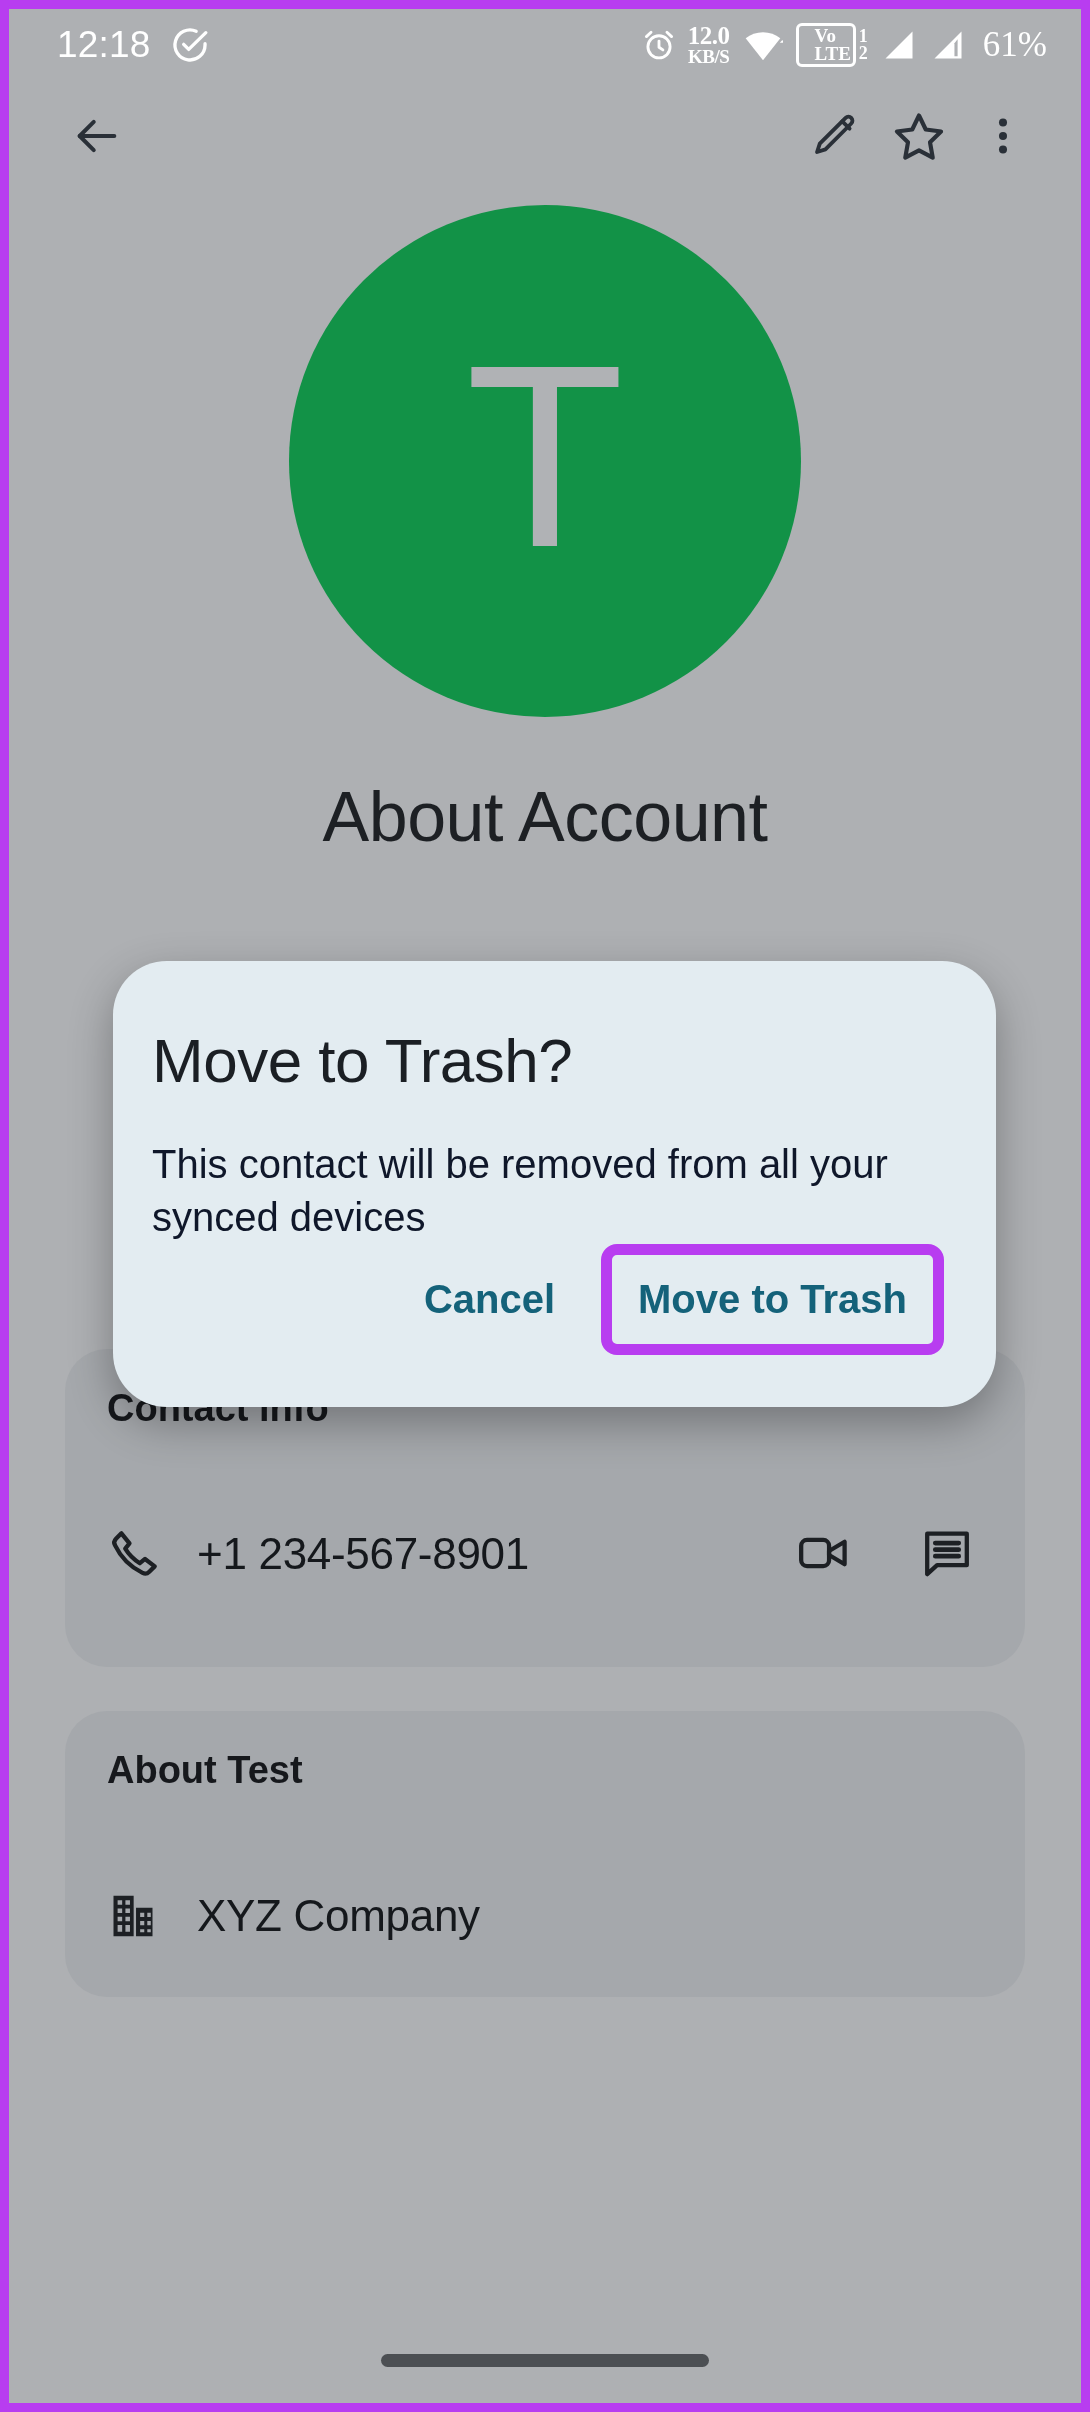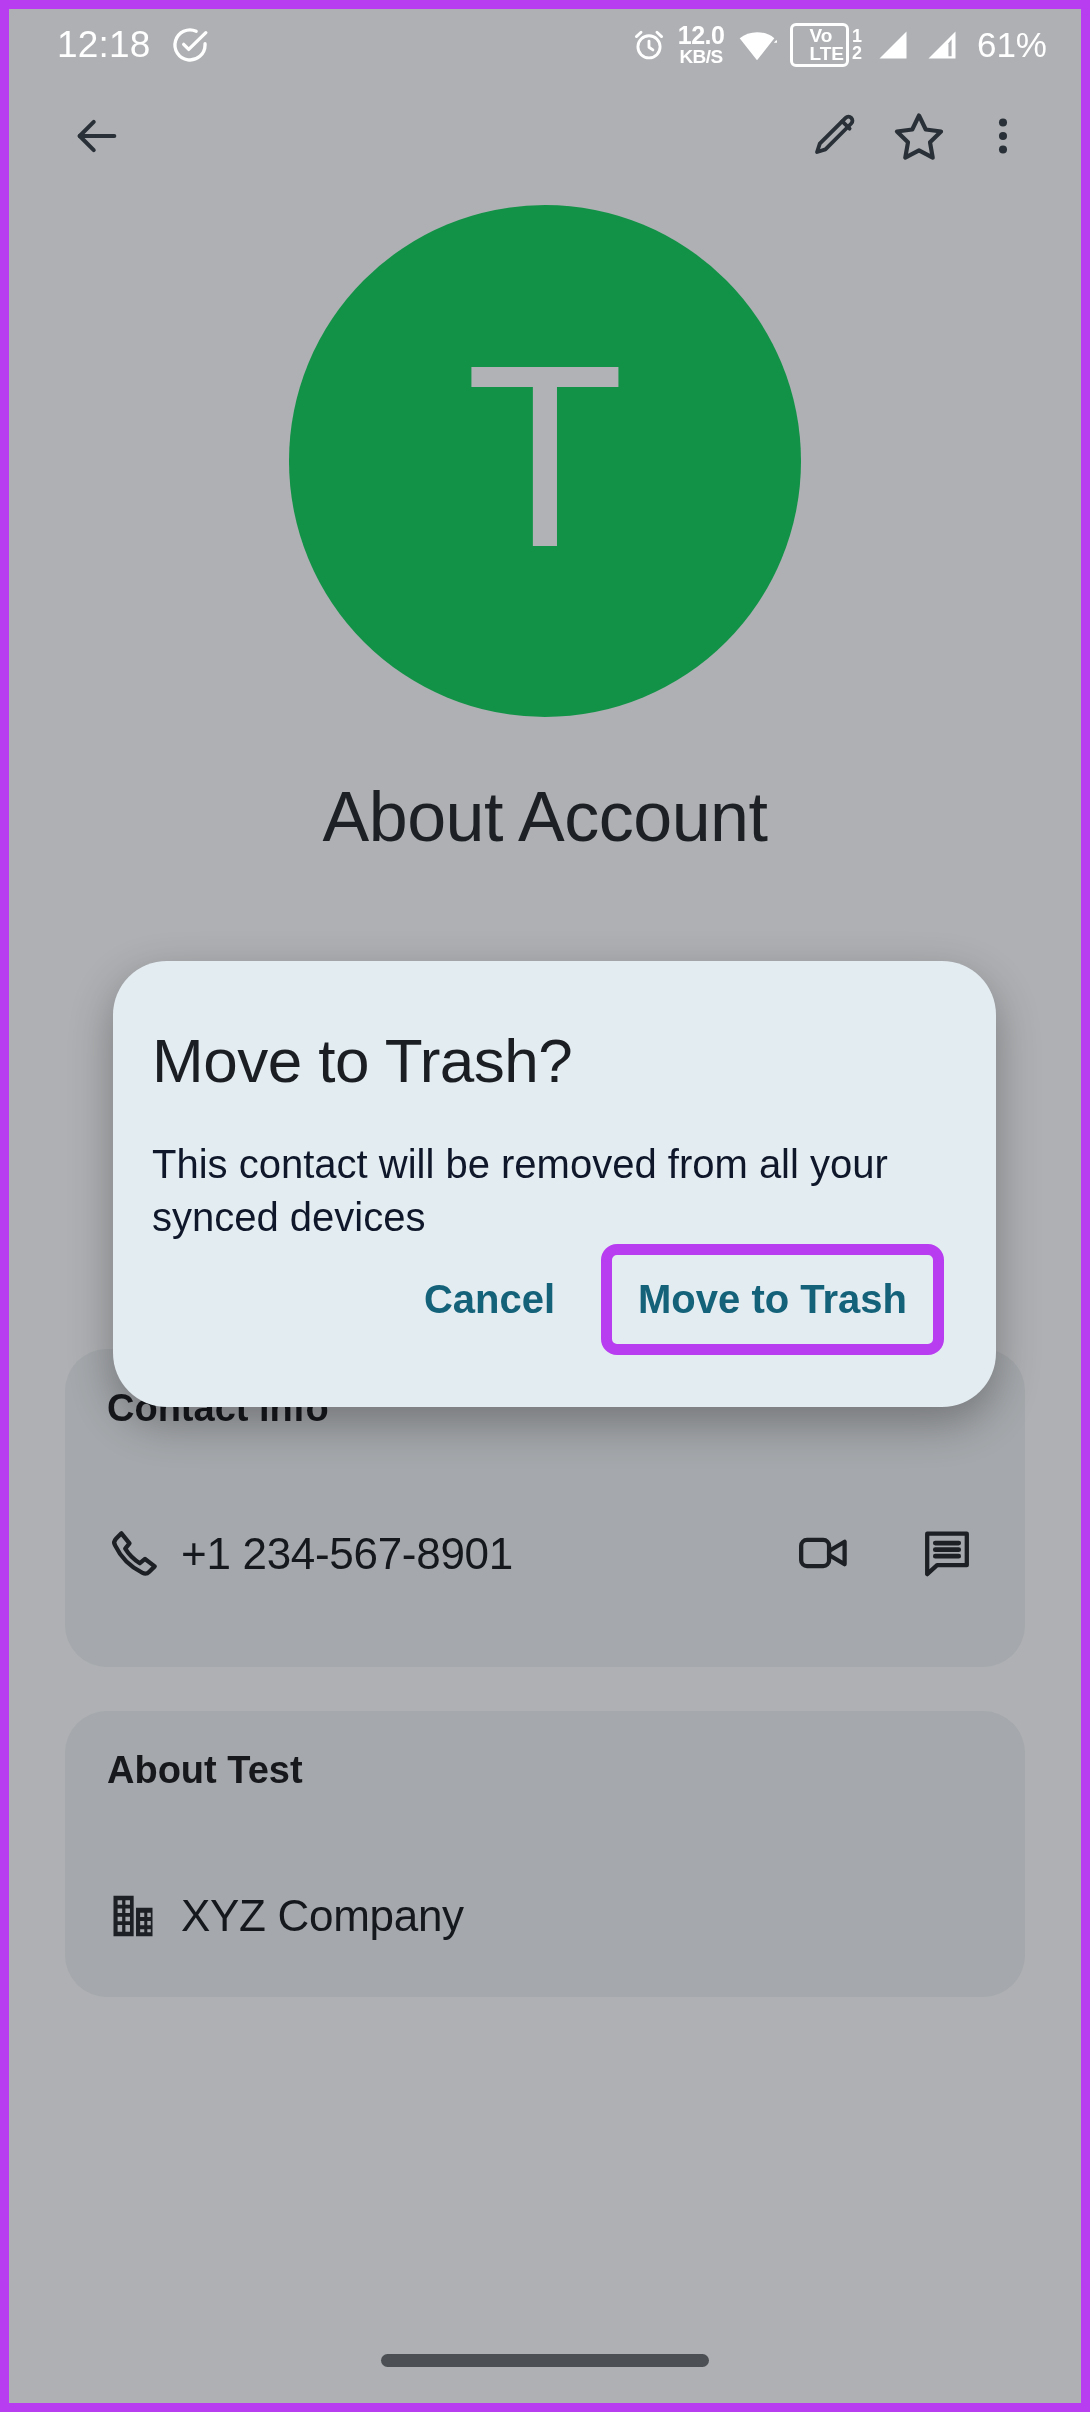--- a/index.html
+++ b/index.html
@@ -34,21 +34,21 @@
     top: 0; left: 12px; right: 0;
     height: 72px;
     display: flex;
     align-items: center;
     justify-content: space-between;
     padding: 0 34px 0 36px;
     color: #ffffff;
   }
   #status-left { display: flex; align-items: center; gap: 20px; }
   #status-clock { font-size: 37px; letter-spacing: .2px; font-weight: 400; }
-  #status-right { display: flex; align-items: center; gap: 13px; }
+  #status-right { display: flex; align-items: center; gap: 13px; font-family: Liberation Serif, serif; }
 
   .sb-ico { display: block; }
 
   #net-speed {
     display: flex; flex-direction: column;
     align-items: center; justify-content: center;
     line-height: .95; margin-left: -2px;
   }
   #net-speed .nsv { font-size: 25px; font-weight: 700; letter-spacing: -.5px; }
   #net-speed .nsu { font-size: 19px; font-weight: 700; letter-spacing: -.5px; }
@@ -143,20 +143,21 @@
   #company-row { top: 150px; height: 110px; }
 
   .row-icon {
     width: 74px; min-width: 74px;
     display: flex; align-items: center; justify-content: flex-start;
     color: #1d2024;
   }
   .row-text {
     font-size: 44px;
     color: #15181c;
+    margin-left: 16px;
     flex: 1;
     letter-spacing: -.3px;
   }
   .row-actions { display: flex; align-items: center; gap: 52px; }
   .row-action-btn {
     width: 72px; height: 72px;
     display: flex; align-items: center; justify-content: center;
     border: none; background: transparent; cursor: pointer;
     color: #1d2024;
   }

